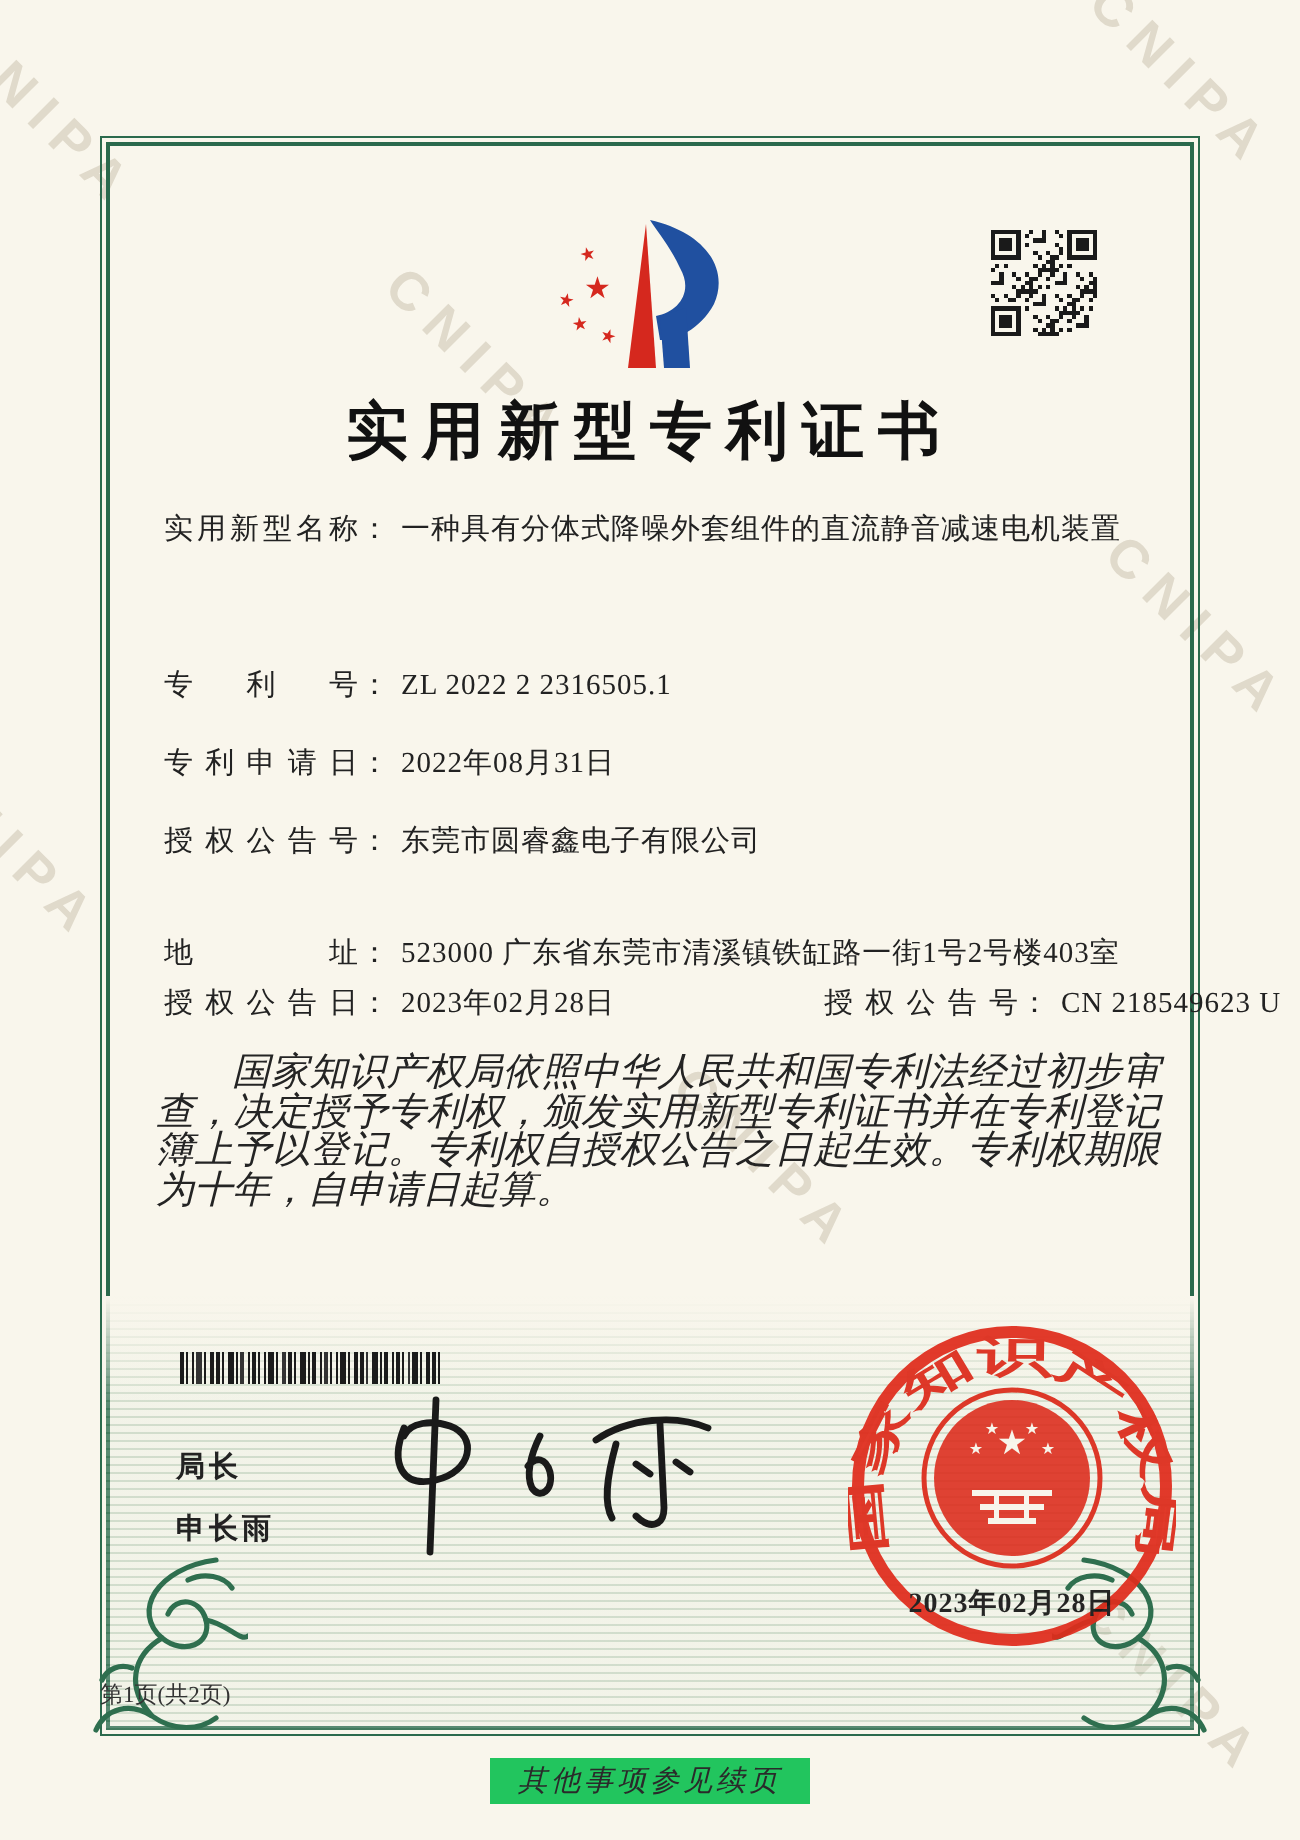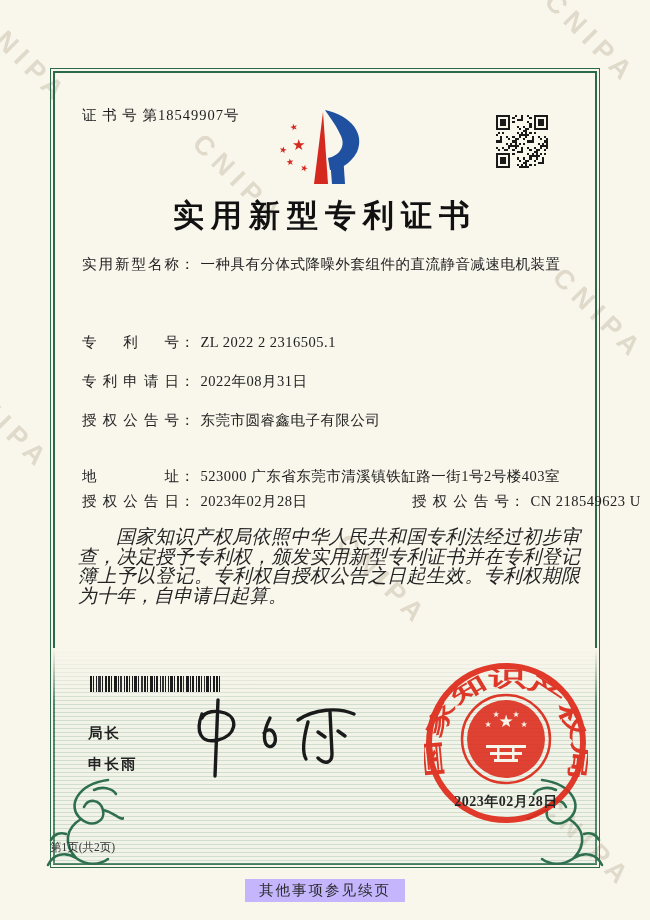--- a/index.html
+++ b/index.html
@@ -48,22 +48,22 @@
   .director-name  { position:absolute; left:88px; top:755px; font-family:"Liberation Sans","DejaVu Sans",sans-serif; font-weight:600; font-size:14.5px; letter-spacing:2px; color:#222; }
   .signature { position:absolute; left:178px; top:692px; width:195px; height:92px; }
   
   .seal { position:absolute; left:424px; top:661px; width:164px; height:164px; opacity:0.93; }
   .seal-date { position:absolute; left:0; right:0; top:132px; text-align:center;
                font-size:14px; font-weight:bold; color:#161616; letter-spacing:0.5px; }
   
   .page-no { position:absolute; left:50px; top:840px; width:550px; text-align:left;
              font-size:11.5px; color:#333; }
   .footer-note { position:absolute; left:0; right:0; top:879px; text-align:center; }
-  .footer-note span { display:inline-block; background:#c4b5fd; padding:2px 14px;
-             font-size:14.5px; letter-spacing:2px; color:#2a2a2a; }
+  .footer-note span { display:inline-block; background:#22c55e; padding:2px 14px;
+             font-size:14.5px; font-style:italic; letter-spacing:2px; color:#2a2a2a; }
 </style>
 </head>
 <body>
 
 <div class="page">
 
   <span class="wm" style="left:-8px; top:6px;">CNIPA</span>
   <span class="wm" style="left:560px; top:-14px;">CNIPA</span>
   <span class="wm" style="left:-26px; top:372px;">CNIPA</span>
   <span class="wm" style="left:208px; top:128px;">CNIPA</span>
@@ -90,21 +90,20 @@
     <g fill="none" stroke="#2f6f4f" stroke-width="2.6" stroke-linecap="round">
       <path d="M72,8 C42,12 30,34 45,47 C56,56 70,50 67,38 C64,27 52,26 48,35"></path>
       <path d="M45,47 C30,56 27,72 40,86 C29,79 17,82 12,93"></path>
       <path d="M67,38 C78,40 84,49 88,46"></path>
       <path d="M40,86 C51,94 64,93 72,87"></path>
       <path d="M58,18 C66,14 76,16 80,22"></path>
       <path d="M30,62 C24,60 18,62 15,68"></path>
     </g>
   </svg>
 
-  <div class="cert-no">证 书 号 第18549907号</div>
 
   <div class="logo">
     <svg viewBox="0 0 90 82" style="position:absolute; inset:0;">
       <path d="M45,4 C72,10 85,28 77,46 C70,59 58,64 50,64 L48,52 C59,50 67,40 60,28 C55,17 48,9 45,4 Z" fill="#2050a0"></path>
       <polygon points="50,52 63,48 65,78 52,78" fill="#2050a0"></polygon>
       <polygon points="43,6 34,78 48,78" fill="#d5281e"></polygon>
     </svg>
     <span class="star" style="left:12px; top:32px; font-size:15px;">★</span>
     <span class="star" style="left:10px; top:17px; font-size:9px; transform:rotate(-15deg);">★</span>
     <span class="star" style="left:-1px; top:40px; font-size:9px; transform:rotate(12deg);">★</span>

